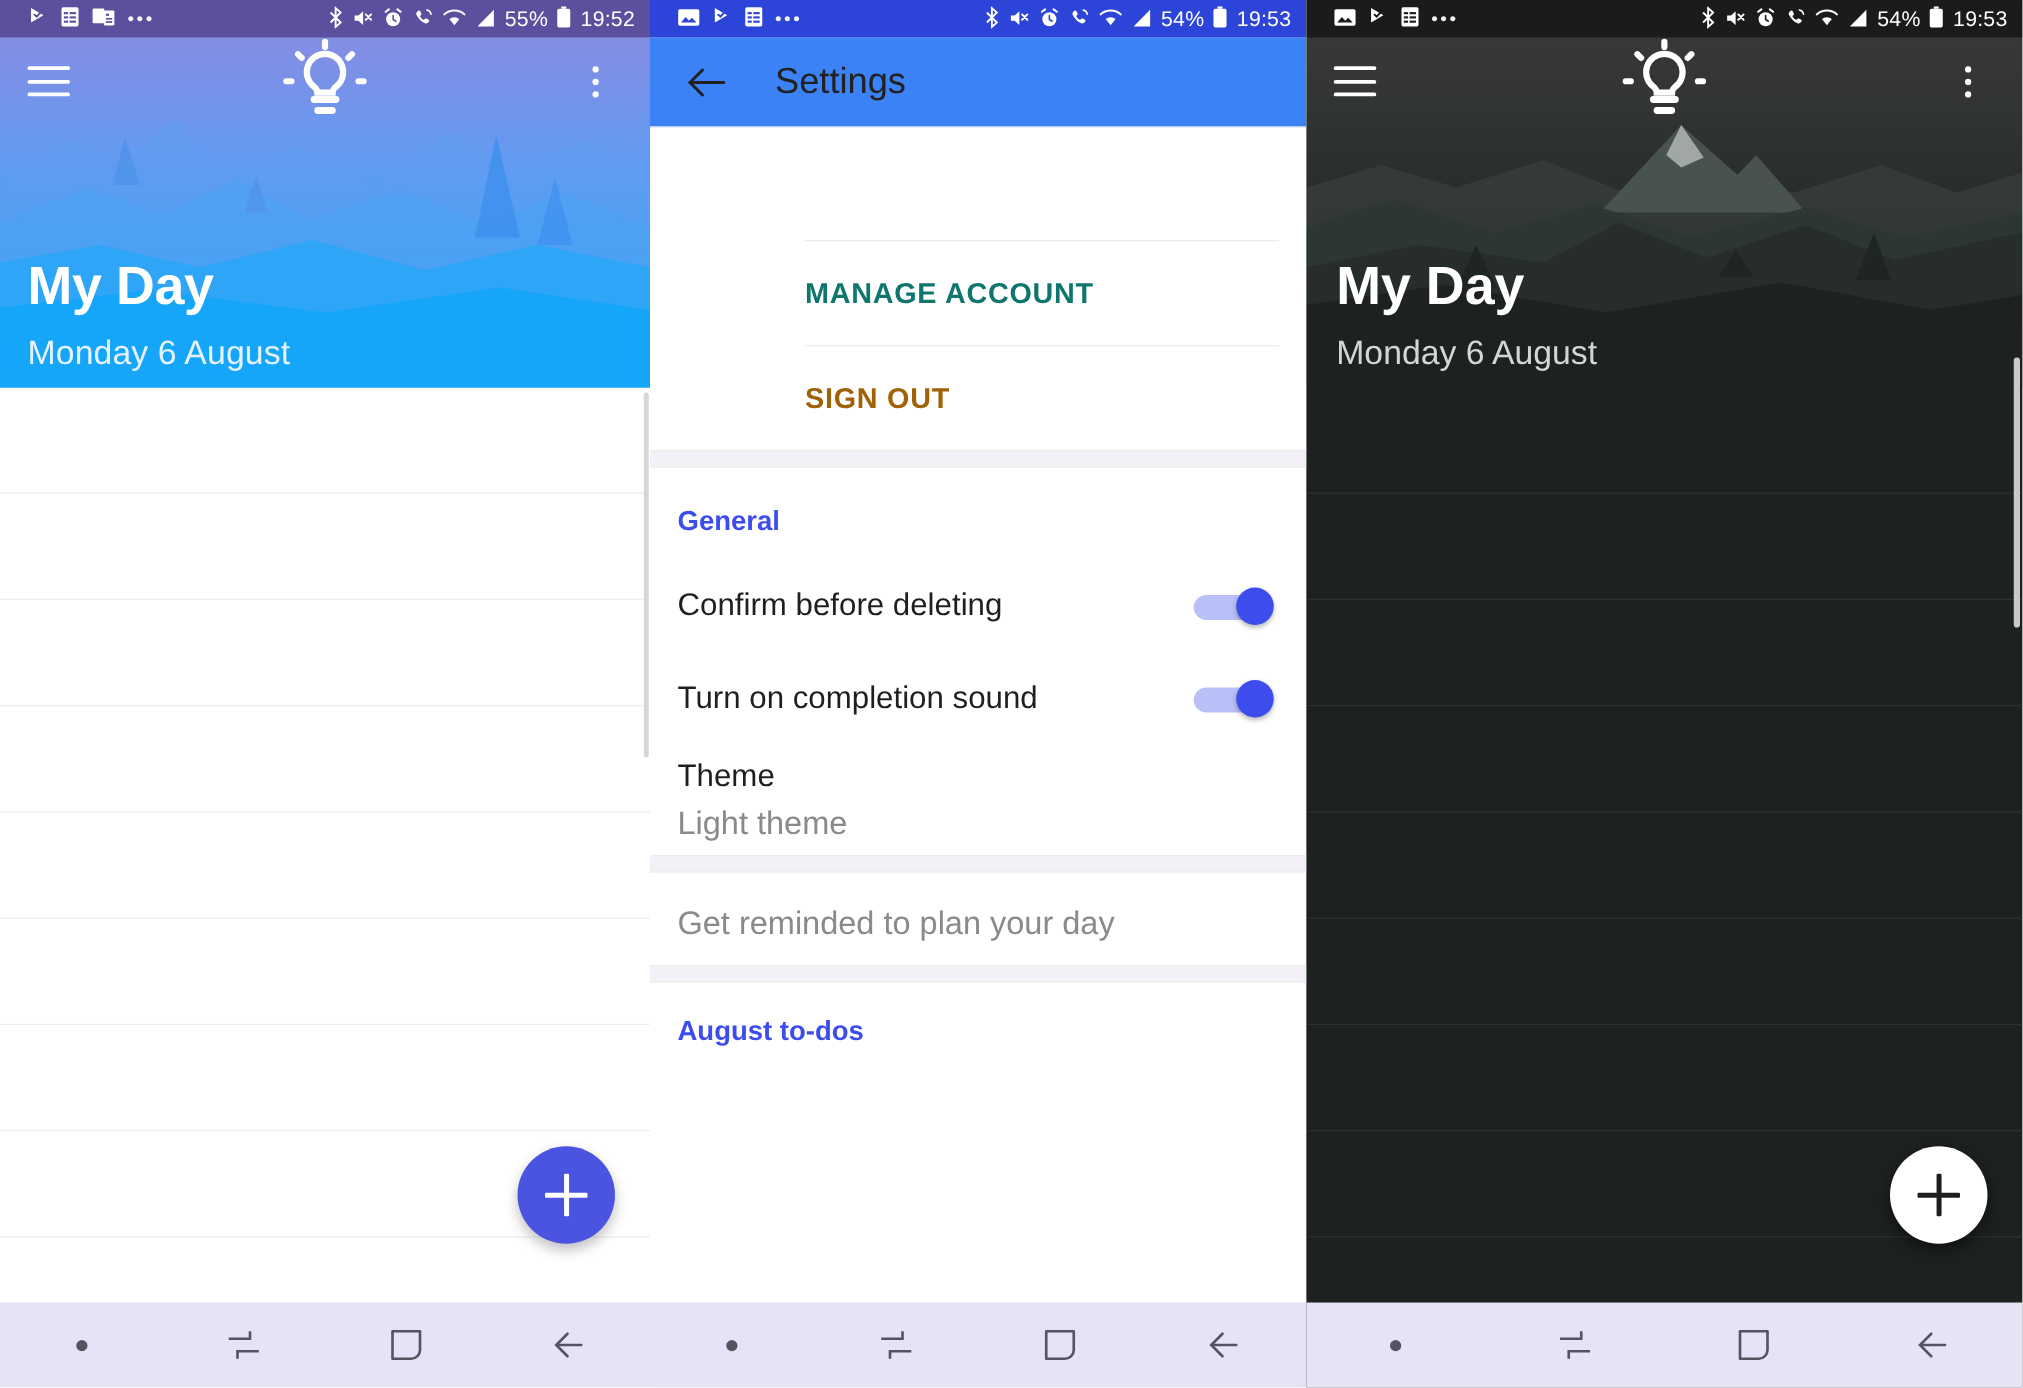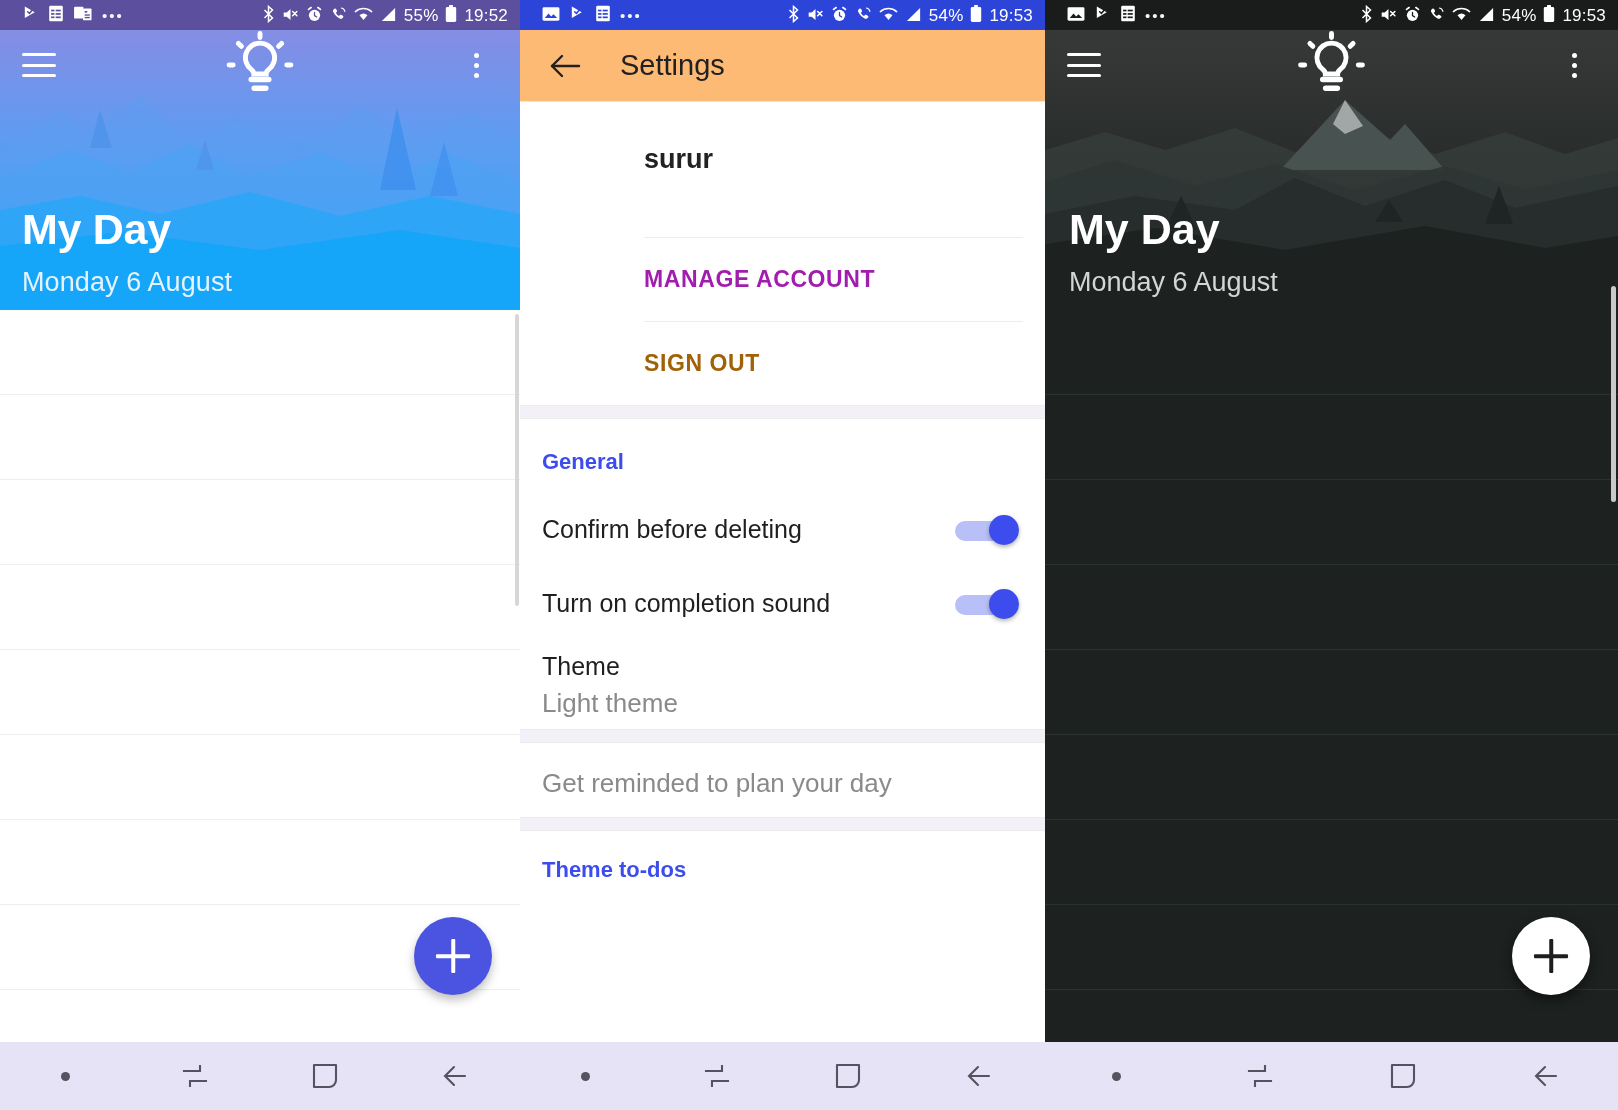--- a/index.html
+++ b/index.html
@@ -92,30 +92,30 @@
   .nav-dot { width:9px; height:9px; border-radius:50%; background:#545460; }
 
   
   .mid-card {
     position:absolute; top:30px; left:0; right:0; bottom:0;
     background:#ffffff;
     box-shadow:-2px 0 6px rgba(0,0,0,.18), 2px 0 6px rgba(0,0,0,.10);
   }
   .settings-appbar {
     height:72px; display:flex; align-items:center; padding:0 22px;
-    background:#fdba74; border-bottom:1px solid #e9e9ec;
+    background:#3b82f6; border-bottom:1px solid #e9e9ec;
   }
   .back-arrow { width:46px; height:46px; display:flex; align-items:center; justify-content:center; cursor:pointer; }
   .settings-title { font-size:29px; color:#212121; margin-left:32px; }
 
   .acct-block { padding:28px 0 0 0; background:#fff; }
   .acct-name { font-size:27px; font-weight:bold; color:#222; padding:14px 0 0 124px; }
   .acct-divider { height:1px; background:#ececec; margin:62px 22px 0 124px; }
   .acct-action { padding:28px 0 28px 124px; font-size:23px; font-weight:bold; letter-spacing:.6px; cursor:pointer; }
-  .acct-manage { color:#a21caf; }
+  .acct-manage { color:#0f766e; }
   .acct-signout { color:#a16207; }
   .section-gap { height:14px; background:#f3f1f7; border-top:1px solid #ececec; border-bottom:1px solid #ececec; }
 
   .sect-head {
     font-size:22px; font-weight:bold; color:#3d4ded;
     padding:30px 0 18px 22px;
   }
   .srow {
     display:flex; align-items:center; min-height:74px;
     padding:10px 26px 10px 22px; cursor:pointer;
@@ -482,21 +482,20 @@
         <div class="back-arrow">
           <svg width="34" height="30" viewBox="0 0 34 30" fill="none" stroke="#212121" stroke-width="2.4" stroke-linecap="round" stroke-linejoin="round">
             <path d="M31 15H4"></path>
               <path d="M14 5L4 15l10 10"></path>
           </svg>
         </div>
         <div class="settings-title">Settings</div>
       </div>
 
       <div class="acct-block">
-        <div class="acct-name">surur</div>
         <div class="acct-divider"></div>
         <div class="acct-action acct-manage">MANAGE ACCOUNT</div>
         <div class="acct-divider" style="margin-top:0"></div>
         <div class="acct-action acct-signout">SIGN OUT</div>
       </div>
 
       <div class="section-gap"></div>
 
       <div class="sect-head">General</div>
 
@@ -532,21 +531,21 @@
 
 
       <div class="srow">
         <div class="srow-txt">
           <div class="srow-sub">Get reminded to plan your day</div>
         </div>
       </div>
 
       <div class="mid-bandgap"></div>
 
-      <div class="sect-head" style="padding-top:26px">Theme to-dos</div>
+      <div class="sect-head" style="padding-top:26px">August to-dos</div>
     </div>
 
     <div class="statusbar sb-blue">
       <div class="sb-left">
         <span class="sb-glyph">
           <svg width="18" height="16" viewBox="0 0 20 18" fill="#fff">
               <rect x="0.5" y="1.5" width="19" height="15" rx="1.6"></rect>
               <path d="M3 13.5l4.2-5 3 3.4 2.6-2.6 4.2 4.2z" fill="#2c45d8"></path>
             </svg>
         </span>

